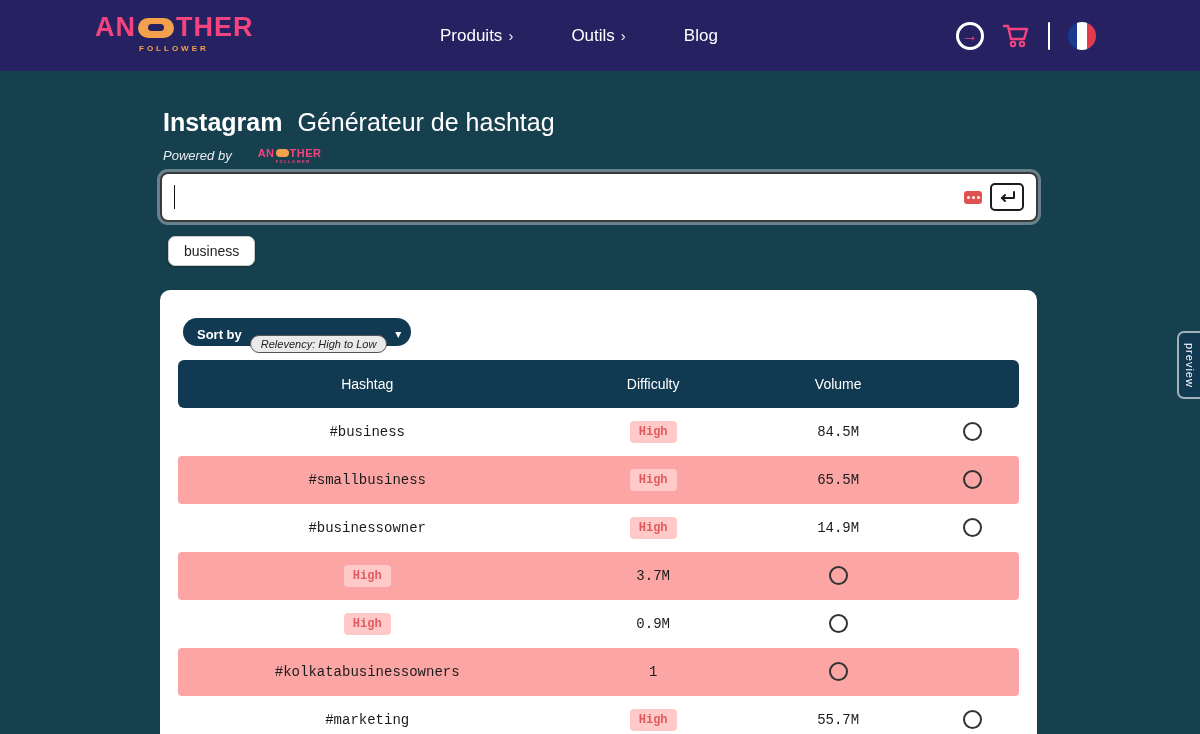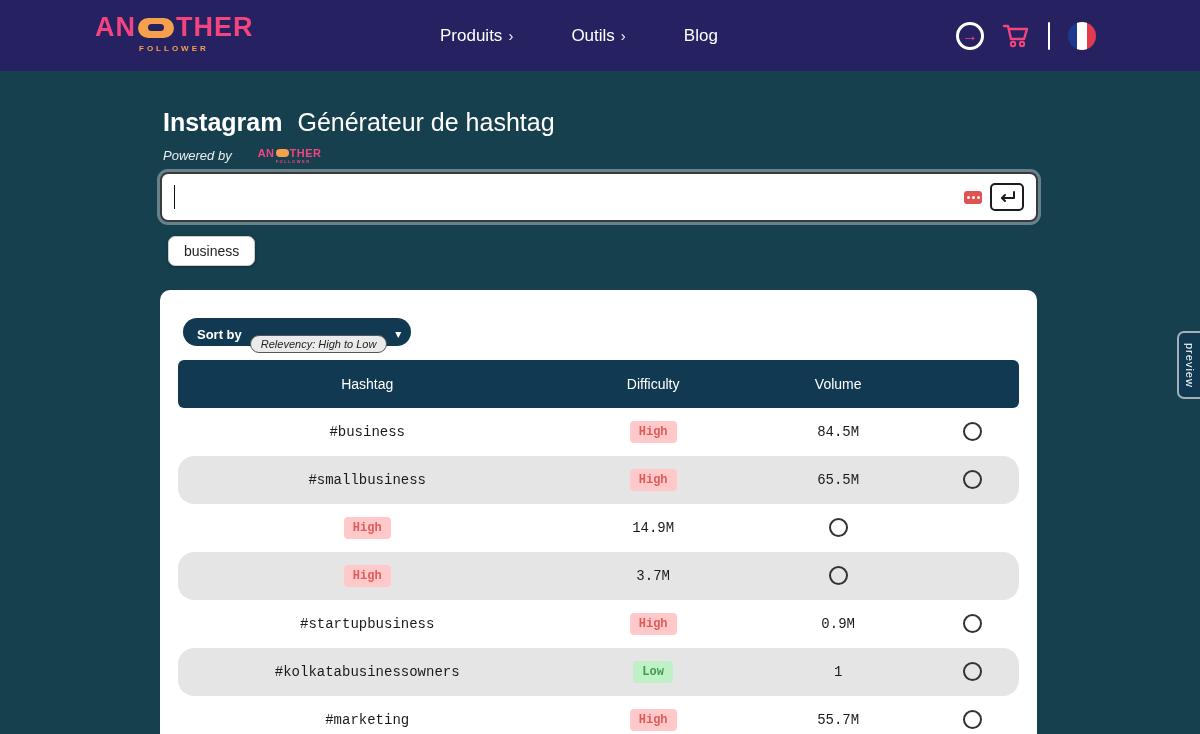--- a/index.html
+++ b/index.html
@@ -94,21 +94,21 @@
   .tbl { width:841px; }
   .tbl-header {
     display:grid; grid-template-columns:45% 23% 21% 11%;
     background:var(--header_bg,#113a52); border-radius:6px; height:48px; align-items:center;
   }
   .tbl-header span { color:#fff; font-size:14px; text-align:center; }
   .tbl-row {
     display:grid; grid-template-columns:45% 23% 21% 11%;
     height:48px; align-items:center; background:#fff;
   }
-  .tbl-row.alt { background:#e5e5e5; border-radius:16px; }
+  .tbl-row.alt { background:#fca5a5; border-radius:4px; }
   .cell { text-align:center; font-size:14px; color:#1b1b1b;font-family:Liberation Mono, monospace; }
   .badge {
     display:inline-block; font-size:12px; font-weight:bold; padding:4px 9px; border-radius:4px;
   }
   .badge.high { background:var(--high_bg,#ffc9c9); color:var(--high_text,#e05c5c); }
   .badge.low  { background:var(--low_bg,#bff0c6);  color:var(--low_text,#3f9c4b); }
   .select-circle {
     width:19px; height:19px; border:2px solid #333; border-radius:50%;
     background:transparent; cursor:pointer; display:inline-block;
   }
@@ -233,41 +233,40 @@
   </div>
 
   <div class="tbl-row alt">
     <span class="cell hashtag">#smallbusiness</span>
     <span class="cell"><span class="badge high">High</span></span>
     <span class="cell volume">65.5M</span>
     <span class="cell"><button class="select-circle"></button></span>
   </div>
 
   <div class="tbl-row">
+    <span class="cell hashtag">#businessowner</span>
     <span class="cell"><span class="badge high">High</span></span>
     <span class="cell volume">14.9M</span>
     <span class="cell"><button class="select-circle"></button></span>
   </div>
 
   <div class="tbl-row alt">
     <span class="cell"><span class="badge high">High</span></span>
     <span class="cell volume">3.7M</span>
     <span class="cell"><button class="select-circle"></button></span>
   </div>
 
   <div class="tbl-row">
-    <span class="cell hashtag">#startupbusiness</span>
     <span class="cell"><span class="badge high">High</span></span>
     <span class="cell volume">0.9M</span>
     <span class="cell"><button class="select-circle"></button></span>
   </div>
 
   <div class="tbl-row alt">
     <span class="cell hashtag">#kolkatabusinessowners</span>
-    <span class="cell"><span class="badge low">Low</span></span>
     <span class="cell volume">1</span>
     <span class="cell"><button class="select-circle"></button></span>
   </div>
 
   <div class="tbl-row">
     <span class="cell hashtag">#marketing</span>
     <span class="cell"><span class="badge high">High</span></span>
     <span class="cell volume">55.7M</span>
     <span class="cell"><button class="select-circle"></button></span>
   </div>

